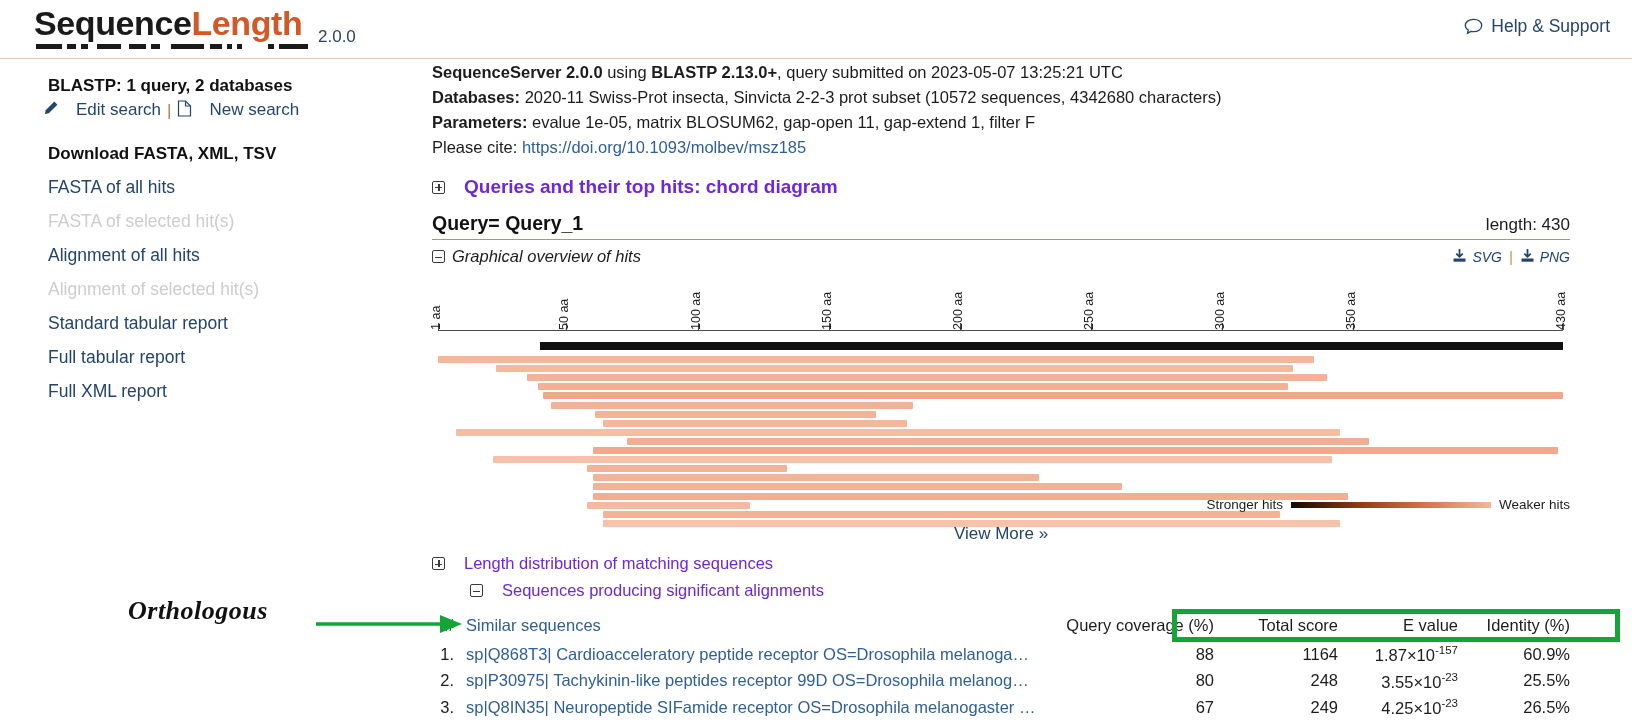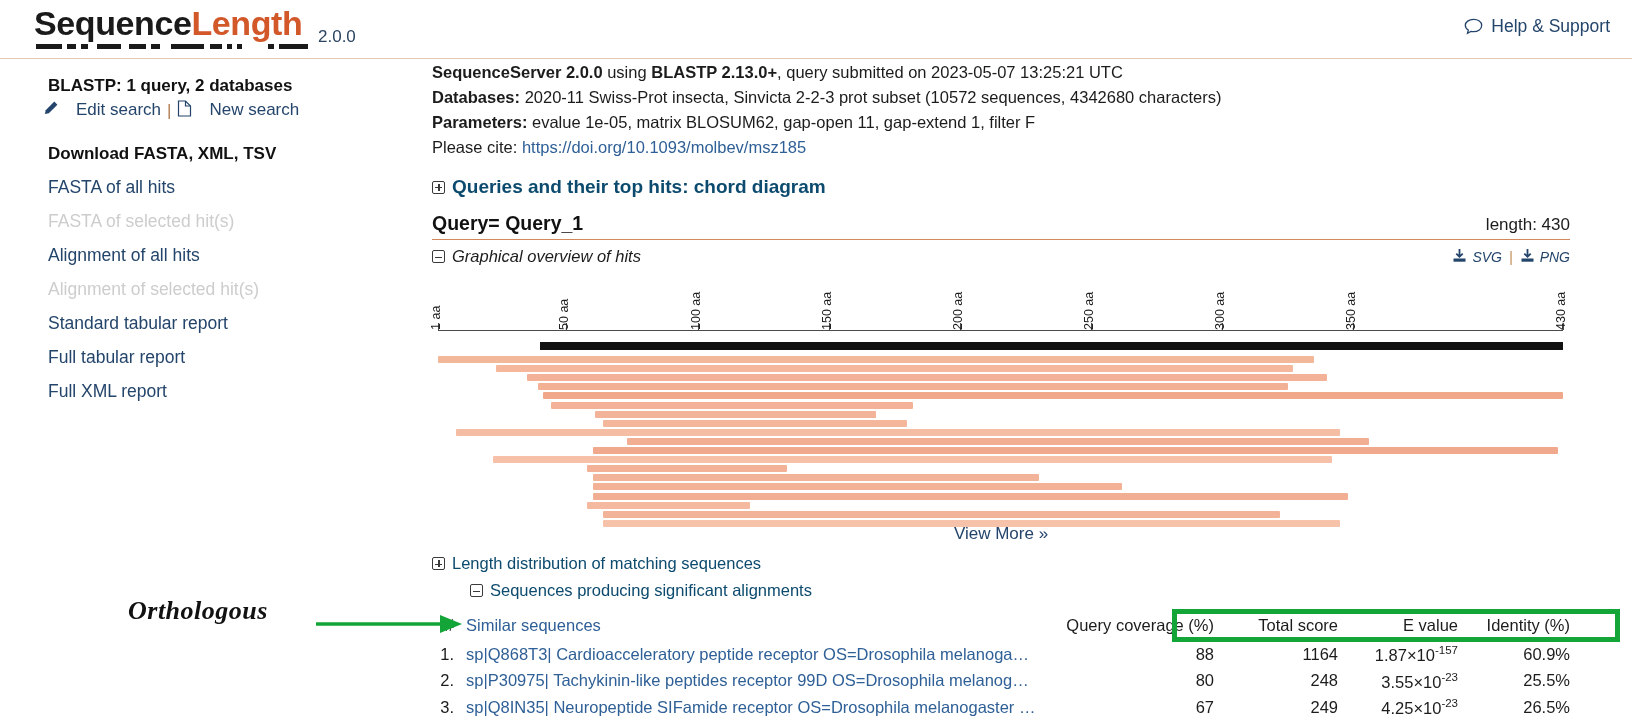--- a/index.html
+++ b/index.html
@@ -108,22 +108,22 @@
     color: #1c1c1c;
     white-space: nowrap;
   }
   .meta-line b { font-weight: 700; }
   .meta-line a { color: #2e5f96; text-decoration: none; }
 
   .section-head {
     margin-top: 16px;
     font-size: 19px;
     font-weight: 700;
-    color: #0c4a6e;
-    display: flex; align-items: center; gap: 7px;
+    color: #6d28d9;
+    display: flex; align-items: center; gap: 19px;
     cursor: pointer;
   }
   .toggle-box {
     display: inline-block;
     width: 13px; height: 13px;
     border: 1px solid #3a3a3a;
     border-radius: 2px;
     position: relative;
     flex: none;
   }
@@ -417,20 +417,25 @@
         <div class="hitbar" style="left: 61.0699px; width: 839.161px; top: 184.1px; background: rgb(246, 193, 168);"></div>
         <div class="hitbar" style="left: 155.476px; width: 199.301px; top: 193.2px; background: rgb(243, 178, 151);"></div>
         <div class="hitbar" style="left: 160.72px; width: 445.804px; top: 202.3px; background: rgb(243, 179, 152);"></div>
         <div class="hitbar" style="left: 160.72px; width: 529.72px; top: 211.4px; background: rgb(243, 177, 150);"></div>
         <div class="hitbar" style="left: 160.72px; width: 755.245px; top: 220.5px; background: rgb(242, 174, 146);"></div>
         <div class="hitbar" style="left: 155.476px; width: 162.587px; top: 229.6px; background: rgb(244, 185, 158);"></div>
         <div class="hitbar" style="left: 171.21px; width: 676.573px; top: 238.7px; background: rgb(243, 179, 152);"></div>
         <div class="hitbar" style="left: 171.21px; width: 736.888px; top: 247.8px; background: rgb(246, 195, 170);"></div>
       </div>
     <div id="queryline" style="left: 108.273px; width: 1022.73px; background: rgb(17, 17, 17);"></div>
+    <div id="legend">
+      <span>Stronger hits</span>
+      <span id="legend-grad"></span>
+      <span>Weaker hits</span>
+    </div>
   </div>
 
   <div id="viewmore">
     <span>View More</span>
     <span>»</span>
   </div>
 
   <div class="section-head" style="margin-top:10px;font-size:16.5px;font-weight:400;">
     <span class="toggle-box plus"></span>
     <span>Length distribution of matching sequences</span>

